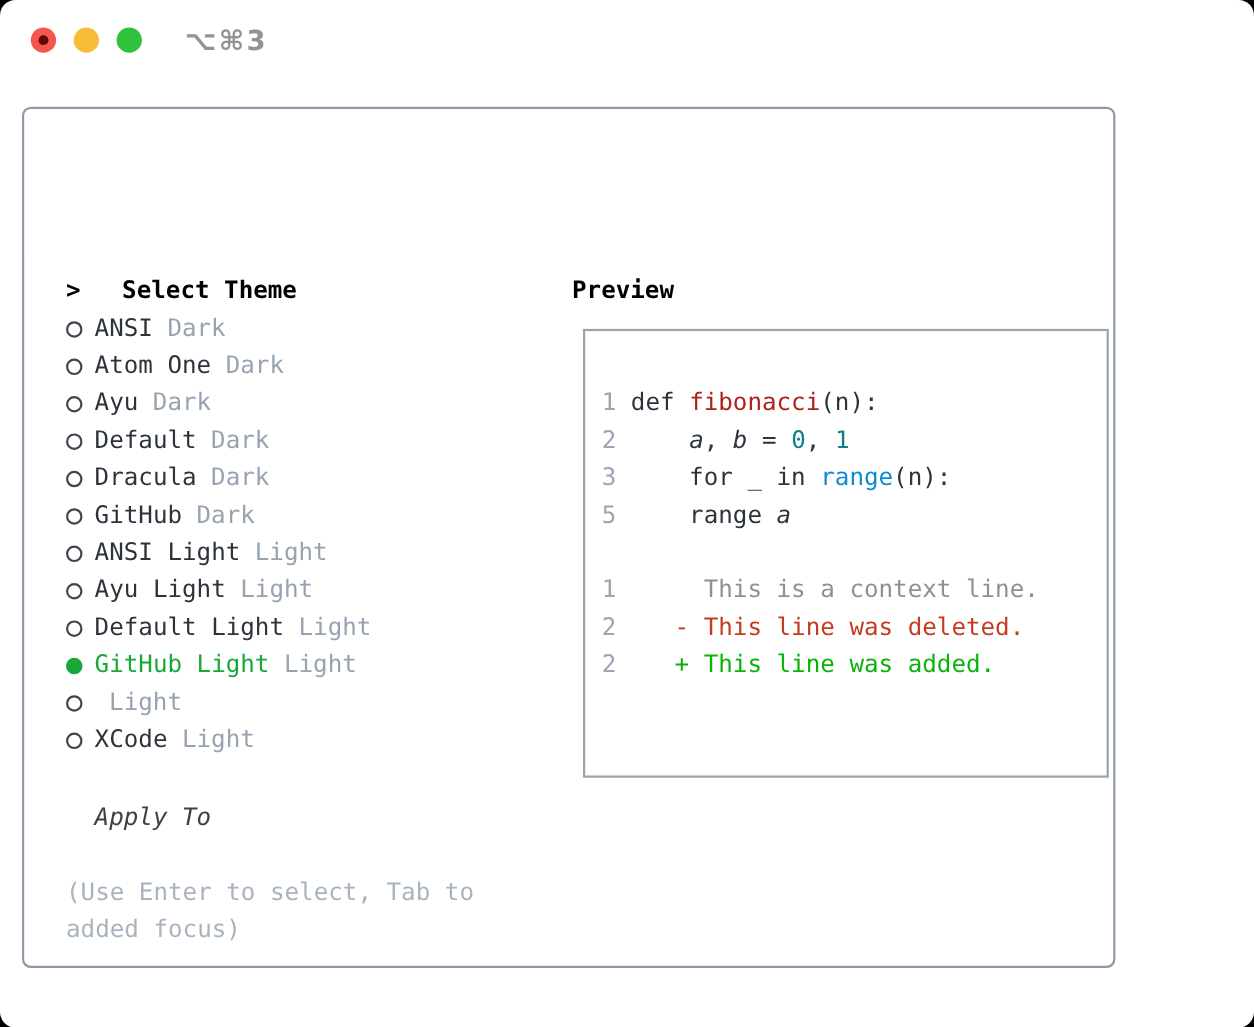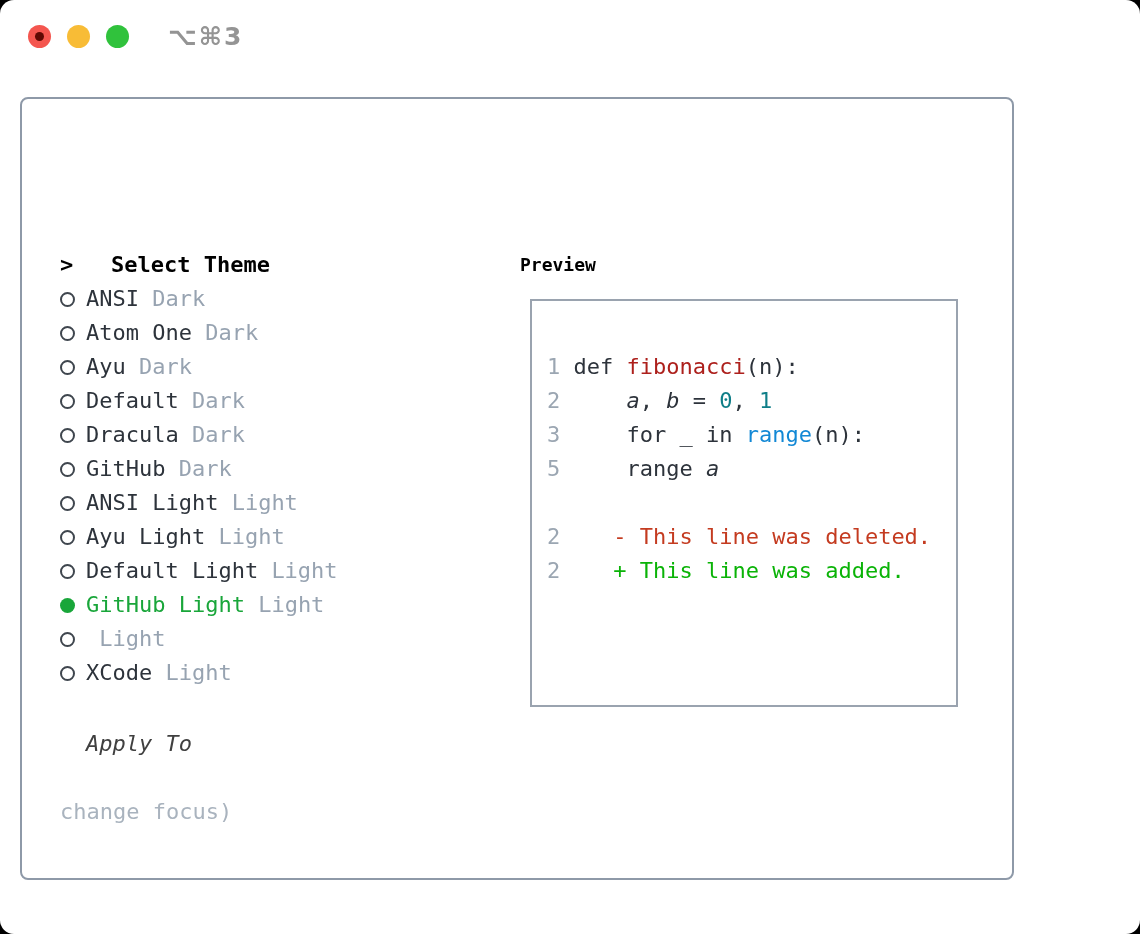--- a/index.html
+++ b/index.html
@@ -25,22 +25,22 @@
   .dot-unsel{width:15px;height:15px;border-radius:50%;border:2px solid #3f464e;box-sizing:border-box;}
   .dot-sel{width:15px;height:15px;border-radius:50%;background:#19a63a;}
   .prompt{font-weight:bold;color:#000;}
   .hdr{font-weight:bold;color:#000;margin-left:25px;}
   .variant{color:#97a3b1;margin-left:13.2px;}
   .green-text{color:#19a63a;text-align:center;}
   .apply-hdr{margin-top:37px;color:#404040;font-style:italic;}
   .hint{margin-top:34px;color:#a9b3be;}
 
   
-  .preview-title{position:absolute;left:498px;top:149px;font-size:18px;line-height:34px;font-weight:bold;color:#000;}
-  .preview-box{position:absolute;left:508px;top:200px;width:428px;height:408px;box-sizing:border-box;border:2px solid #9aa3af;background:#fff;overflow:hidden;}
+  .preview-title{position:absolute;left:498px;top:149px;font-size:22px;line-height:34px;font-weight:bold;color:#000;}
+  .preview-box{position:absolute;left:508px;top:200px;width:478px;height:408px;box-sizing:border-box;border:2px solid #9aa3af;background:#fff;overflow:hidden;}
   .codepane{padding:49px 0 0 15px;font-size:22px;line-height:34px;}
   .pline{white-space:pre;height:34px;}
   .ln{color:#9ba6b2;}
   .tok-plain{color:#2d333b;}
   .tok-func{color:#ad201c;}
   .tok-num{color:#0f7e88;}
   .tok-call{color:#1288d5;text-align:center;}
   .tok-var{color:#2d333b;font-style:italic;}
   .tok-context{color:#8c9197;}
   .tok-deleted{color:#c43b20;}
@@ -79,31 +79,33 @@
           <div class="row"><span class="marker"><span class="dot-sel"></span></span><span class="green-text">GitHub Light</span><span class="variant">Light</span></div>
           <div class="row"><span class="marker"><span class="dot-unsel"></span></span><span class="variant">Light</span></div>
           <div class="row"><span class="marker"><span class="dot-unsel"></span></span><span class="">XCode</span><span class="variant">Light</span></div>
         </div>
 
       <div class="row apply-hdr">
         <span class="marker"></span><span>Apply To</span>
       </div>
 
       <div class="hint">
-        <div>change focus)</div>
+        <div>(Use Enter to select, Tab to</div>
+        <div>added focus)</div>
       </div>
     </div>
 
     <div class="preview-title">Preview</div>
     <div class="preview-box">
       <div class="codepane" id="codepane">
           <div class="pline"><span class="ln">1</span><span class="tok-plain"> def </span><span class="tok-func">fibonacci</span><span class="tok-plain">(n):</span></div>
           <div class="pline"><span class="ln">2</span><span class="tok-plain">     </span><span class="tok-var">a</span><span class="tok-plain">, </span><span class="tok-var">b</span><span class="tok-plain"> = </span><span class="tok-num">0</span><span class="tok-plain">, </span><span class="tok-num">1</span></div>
           <div class="pline"><span class="ln">3</span><span class="tok-plain">     for _ in </span><span class="tok-call">range</span><span class="tok-plain">(n):</span></div>
           <div class="pline"><span class="ln">5</span><span class="tok-plain">     range </span><span class="tok-var">a</span></div>
           <div class="pline"> </div>
+          <div class="pline"><span class="ln">1</span><span class="tok-context">      This is a context line.</span></div>
           <div class="pline"><span class="ln">2</span><span class="tok-deleted">    - This line was deleted.</span></div>
           <div class="pline"><span class="ln">2</span><span class="tok-added">    + This line was added.</span></div>
         </div>
     </div>
 
   </div>
 </div>
 
 </body></html>

